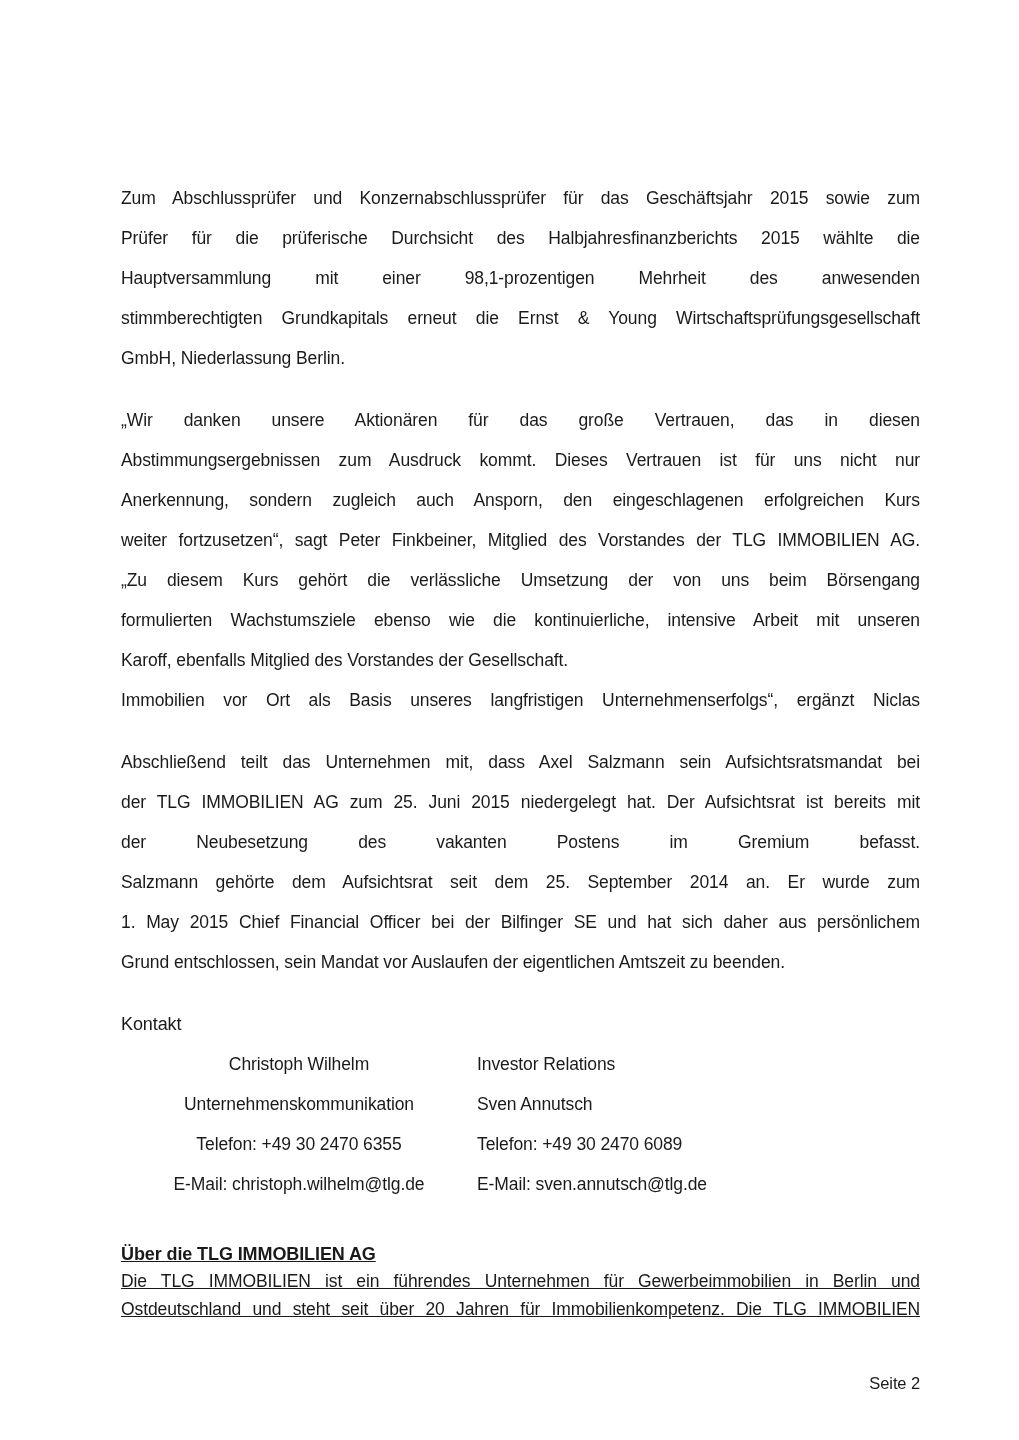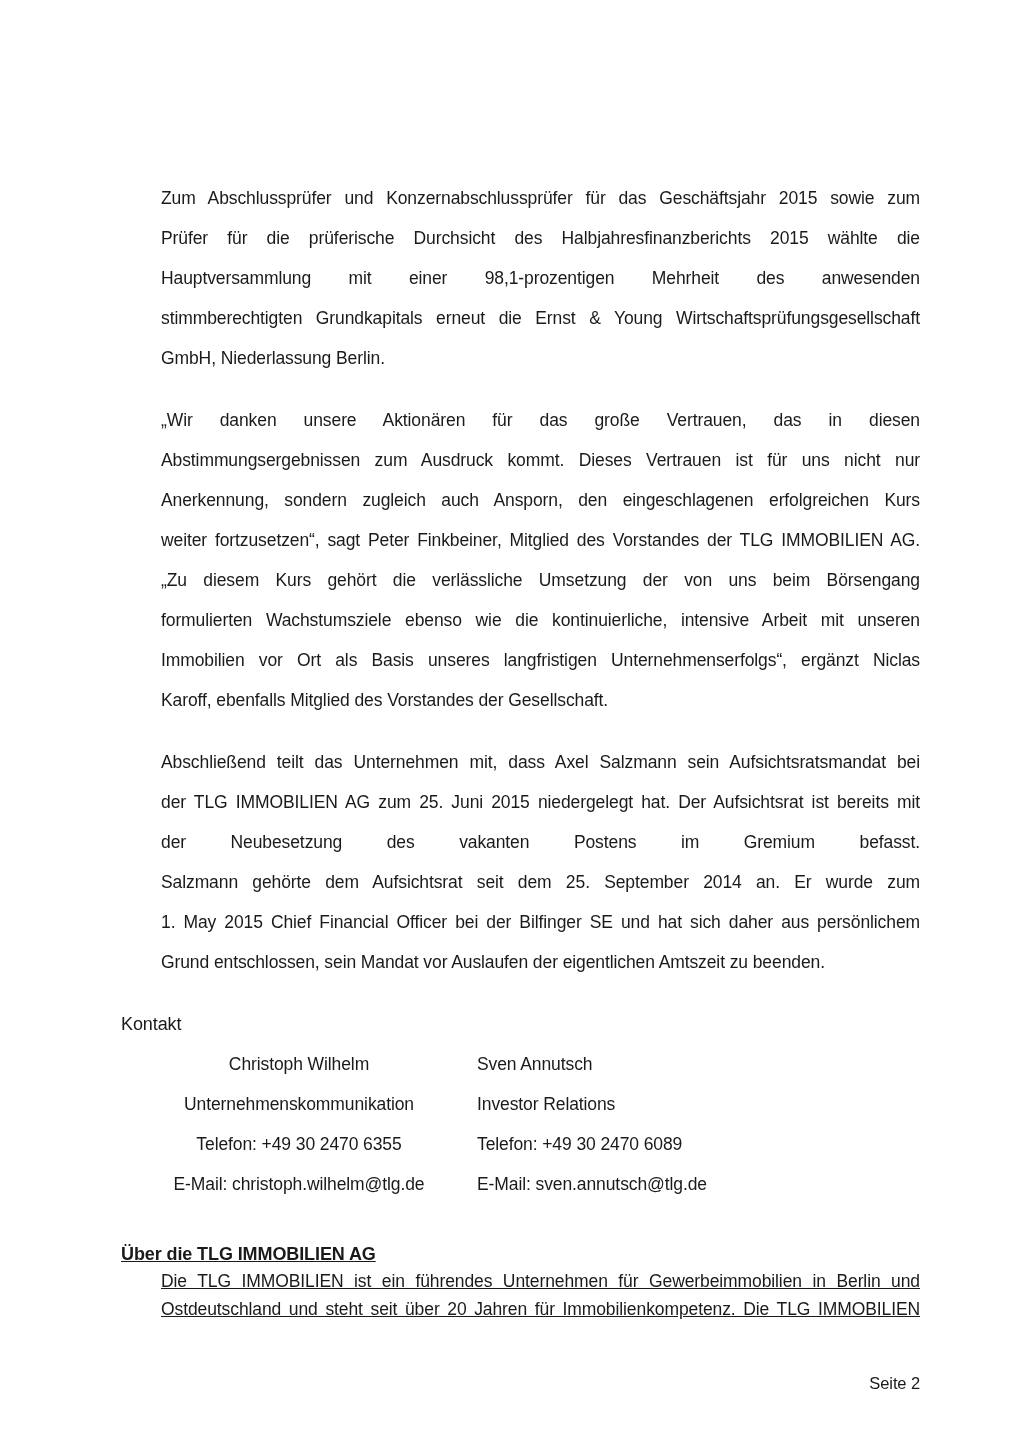--- a/index.html
+++ b/index.html
@@ -26,21 +26,20 @@
   .para {
     font-size: 17.5px;
     line-height: 40px;
     margin: 0 0 22px 0;
   }
   .jline {
     text-align: justify;
     text-align-last: justify;
     -moz-text-align-last: justify;
     white-space: normal;
-    margin-left: 40px;
   }
   .jline.last {
     text-align: right;
     text-align-last: left;
     -moz-text-align-last: left;
   }
   .contact {
     margin-top: 8px;
     font-size: 17.5px;
     line-height: 40px;
@@ -96,22 +95,22 @@
         <div class="jline last">GmbH, Niederlassung Berlin.</div>
       </div>
 
       <div class="para">
         <div class="jline">„Wir danken unsere Aktionären für das große Vertrauen, das in diesen</div>
         <div class="jline">Abstimmungsergebnissen zum Ausdruck kommt. Dieses Vertrauen ist für uns nicht nur</div>
         <div class="jline">Anerkennung, sondern zugleich auch Ansporn, den eingeschlagenen erfolgreichen Kurs</div>
         <div class="jline">weiter fortzusetzen“, sagt Peter Finkbeiner, Mitglied des Vorstandes der TLG IMMOBILIEN AG.</div>
         <div class="jline">„Zu diesem Kurs gehört die verlässliche Umsetzung der von uns beim Börsengang</div>
         <div class="jline">formulierten Wachstumsziele ebenso wie die kontinuierliche, intensive Arbeit mit unseren</div>
+        <div class="jline last">Karoff, ebenfalls Mitglied des Vorstandes der Gesellschaft.</div>
         <div class="jline">Immobilien vor Ort als Basis unseres langfristigen Unternehmenserfolgs“, ergänzt Niclas</div>
-        <div class="jline last">Karoff, ebenfalls Mitglied des Vorstandes der Gesellschaft.</div>
       </div>
 
       <div class="para">
         <div class="jline">Abschließend teilt das Unternehmen mit, dass Axel Salzmann sein Aufsichtsratsmandat bei</div>
         <div class="jline">der TLG IMMOBILIEN AG zum 25. Juni 2015 niedergelegt hat. Der Aufsichtsrat ist bereits mit</div>
         <div class="jline">der Neubesetzung des vakanten Postens im Gremium befasst.</div>
         <div class="jline">Salzmann gehörte dem Aufsichtsrat seit dem 25. September 2014 an. Er wurde zum</div>
         <div class="jline">1. May 2015 Chief Financial Officer bei der Bilfinger SE und hat sich daher aus persönlichem</div>
         <div class="jline last">Grund entschlossen, sein Mandat vor Auslaufen der eigentlichen Amtszeit zu beenden.</div>
       </div>
@@ -120,22 +119,22 @@
     <section class="contact">
       <div class="heading">Kontakt</div>
       <div class="cols">
         <div class="col-left">
           <div>Christoph Wilhelm</div>
           <div>Unternehmenskommunikation</div>
           <div>Telefon: +49 30 2470 6355</div>
           <div>E-Mail: christoph.wilhelm@tlg.de</div>
         </div>
         <div class="col-right">
+          <div>Investor Relations</div>
           <div>Sven Annutsch</div>
-          <div>Investor Relations</div>
           <div>Telefon: +49 30 2470 6089</div>
           <div>E-Mail: sven.annutsch@tlg.de</div>
         </div>
       </div>
     </section>
 
     <section class="about">
       <div class="heading">Über die TLG IMMOBILIEN AG</div>
       <div class="jline">Die TLG IMMOBILIEN ist ein führendes Unternehmen für Gewerbeimmobilien in Berlin und</div>
       <div class="jline">Ostdeutschland und steht seit über 20 Jahren für Immobilienkompetenz. Die TLG IMMOBILIEN</div>

